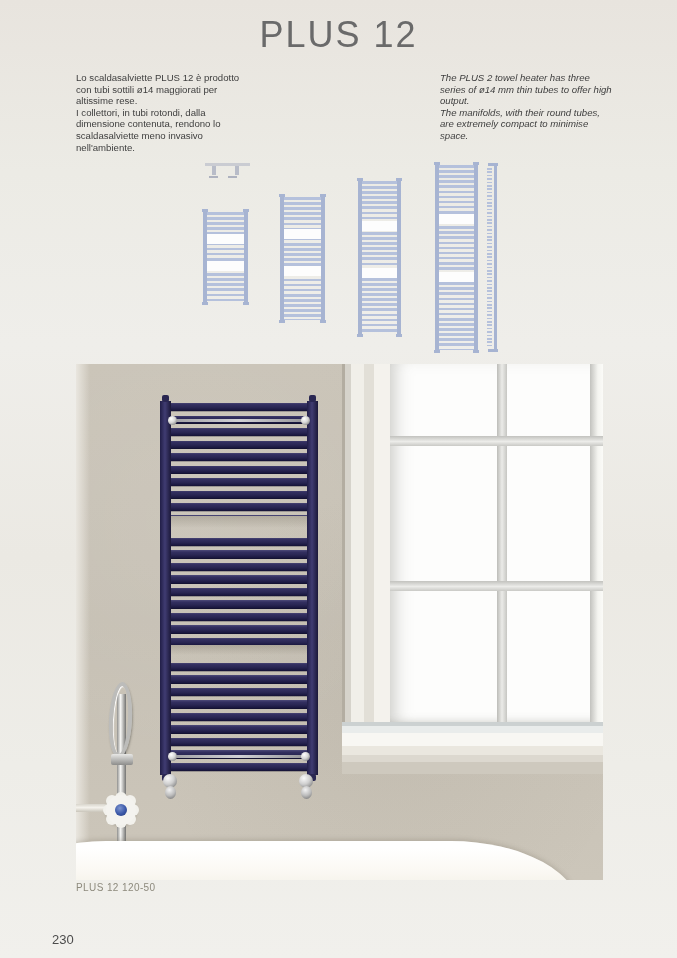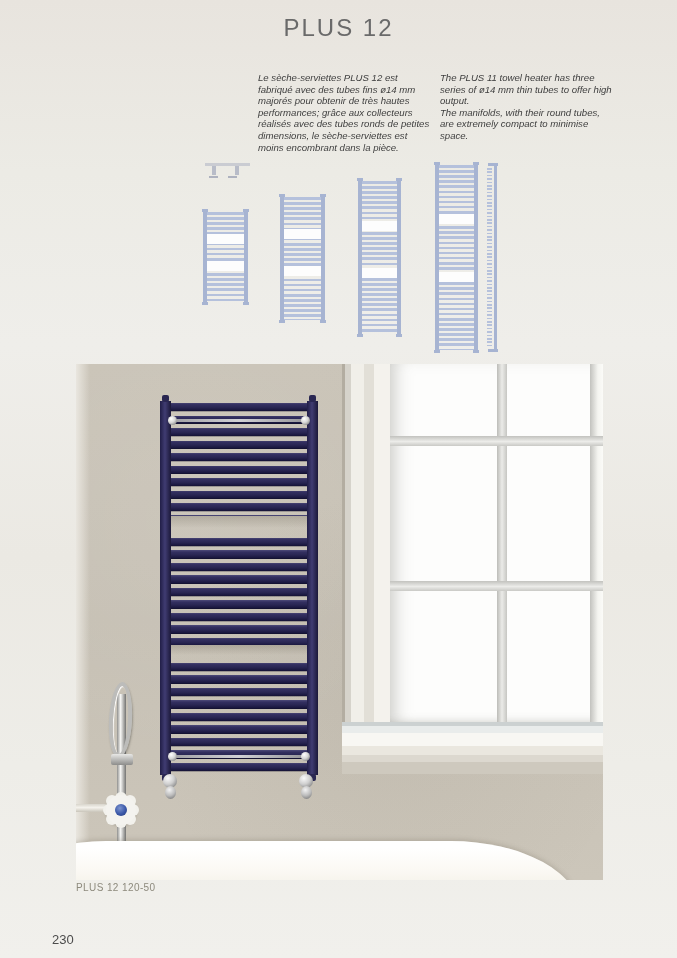--- a/index.html
+++ b/index.html
@@ -8,21 +8,21 @@
     font-family:"Liberation Sans", sans-serif;
     background:#eceae4;
   }
   .page {
     position:relative; width:677px; height:958px; overflow:hidden;
     background:linear-gradient(180deg,#e8e4de 0%,#ecebe5 18%,#efeeea 36%,#ebe9e3 58%,#eeede8 80%,#f1f0ec 100%);
   }
   
   .title {
     position:absolute; top:14px; left:0; width:100%;
-    text-align:center; font-size:24px; font-weight:400;
+    text-align:center; font-size:36px; font-weight:400;
     letter-spacing:2px; color:var(--title-text,#6a6a6a);
   }
   
   .col {
     position:absolute; top:72px; width:174px;
     font-size:9.6px; line-height:11.6px; color:var(--body-text,#3e3e3e);
     white-space:pre-line; text-align:left;
   }
   .col.it { left:76px; }
   .col.fr { left:258px; font-style:italic; }
@@ -188,22 +188,23 @@
   .page-number { position:absolute; left:52px; top:932px; font-size:13px;
     color:#4c4c4c; }
 </style>
 </head>
 <body>
 
 <div class="page">
 
   <div class="title">PLUS 12</div>
 
-  <div class="col fr">Le sèche-serviettes PLUS 12 est fabriqué avec des tubes fins ø14 mm majorés pour obtenir de très hautes performances; grâce aux collecteurs réalisés avec des tubes ronds de petites dimensions, le sèche-serviettes est moins encombrant dans la pièce.</div>
-  <div class="col en">The PLUS 11 towel heater has three series of ø14 mm thin tubes to offer high output.
+  <div class="col it">Lo scaldasalviette PLUS 12 è prodotto con tubi sottili ø14 maggiorati per altissime rese.
+I collettori, in tubi rotondi, dalla dimensione contenuta, rendono lo scaldasalviette meno invasivo nell'ambiente.</div>
+  <div class="col en">The PLUS 2 towel heater has three series of ø14 mm thin tubes to offer high output.
 The manifolds, with their round tubes, are extremely compact to minimise space.</div>
 
   <div>
     <div class="drw top-view"></div>
     <div class="drw front r1"></div>
     <div class="drw front r2"></div>
     <div class="drw front r3"></div>
     <div class="drw front r4"></div>
     <div class="drw side-view"></div>
   </div>

